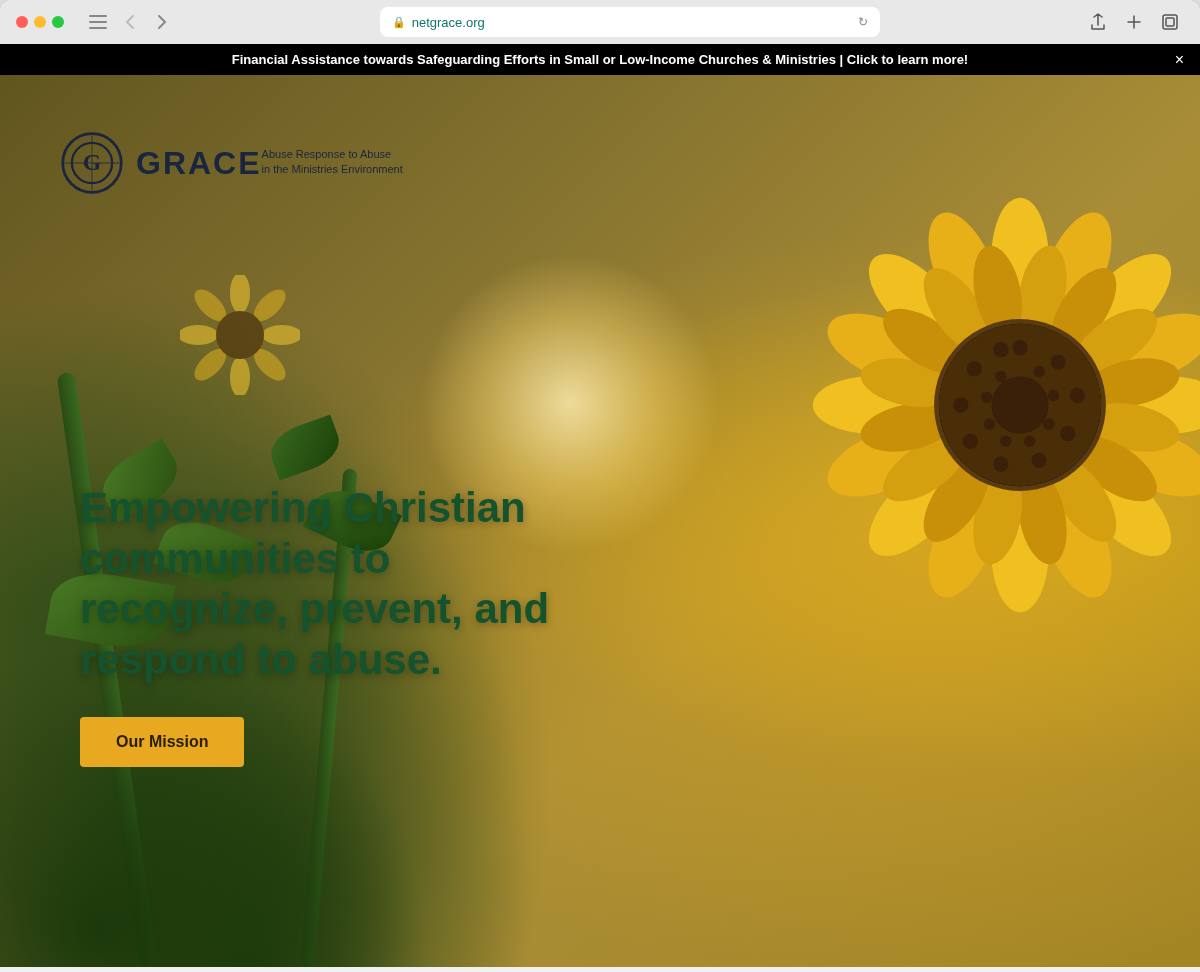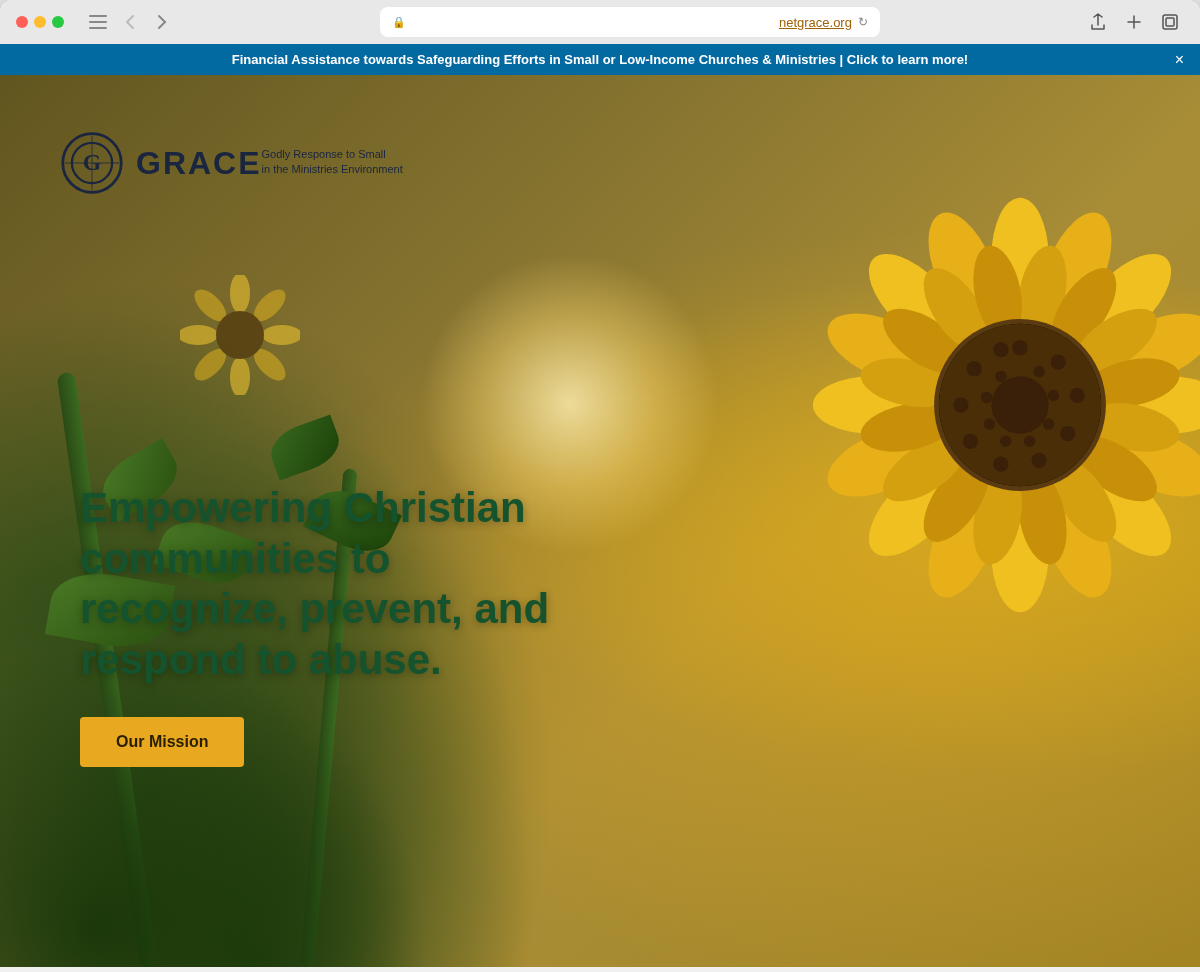--- a/index.html
+++ b/index.html
@@ -78,24 +78,23 @@
       margin: 0 auto;
     }
 
     .lock-icon {
       color: #888;
       font-size: 11px;
     }
 
     .url-text {
       font-size: 13px;
-      color: #a16207;
+      color: #0f766e;
       flex: 1;
-      text-align: right;
-      text-decoration: underline;
+      text-align: left;
     }
 
     .refresh-icon {
       color: #888;
       font-size: 12px;
       cursor: pointer;
     }
 
     .browser-actions {
       display: flex;
@@ -118,21 +117,21 @@
     
     .website {
       width: 100%;
       height: 928px;
       overflow: hidden;
       position: relative;
     }
 
     
     .announcement-banner {
-      background: #0369a1;
+      background: #000000;
       color: white;
       text-align: center;
       padding: 8px 40px;
       font-size: 13px;
       font-weight: 600;
       position: relative;
       z-index: 10;
     }
 
     .banner-close {
@@ -507,21 +506,21 @@
 
             <text x="35" y="43" text-anchor="middle" font-size="26" font-weight="900" fill="#1a2540" font-family="Georgia, serif">G</text>
 
             <line x1="35" y1="5" x2="35" y2="65" stroke="#1a2540" stroke-width="2" opacity="0.4"></line>
             <line x1="5" y1="35" x2="65" y2="35" stroke="#1a2540" stroke-width="2" opacity="0.4"></line>
           </svg>
 
           <div class="logo-text-area">
             <span class="logo-grace">GRACE</span>
             <span class="logo-subtitle">
-              <span>Godly Response to Small</span><br>
+              <span>Abuse Response to Abuse</span><br>
               <span>in the Ministries Environment</span>
             </span>
           </div>
         </div>
 
       </div>
 
       <div class="hero-content">
         <h1 class="hero-headline">Empowering Christian communities to recognize, prevent, and respond to abuse.</h1>
         <button class="hero-cta">Our Mission</button>

